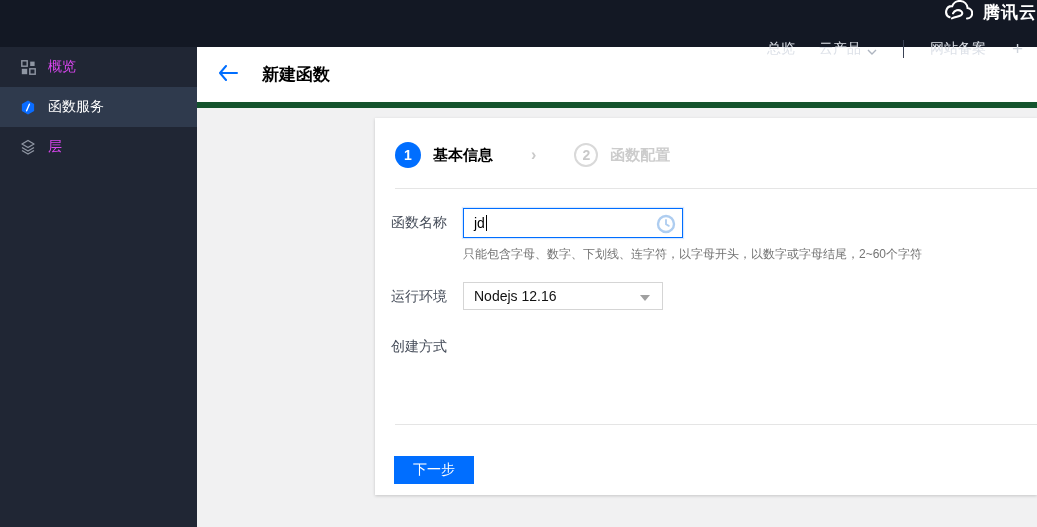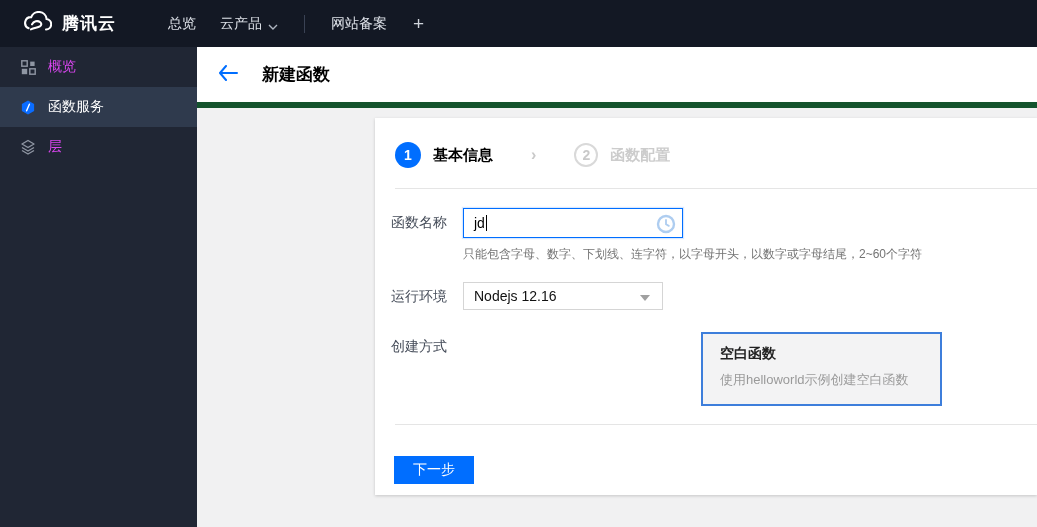--- a/index.html
+++ b/index.html
@@ -5,21 +5,21 @@
   * { margin:0; padding:0; box-sizing:border-box; }
   html,body { width:1037px; height:527px; overflow:hidden; }
   body {
     font-family:"Liberation Sans","DejaVu Sans",sans-serif;
     background:#f1f1f2; position:relative; font-size:14px; color:#333;
   }
 
   
   .topnav {
     position:absolute; left:0; top:0; width:1037px; height:47px;
-    background:#131824; display:flex; align-items:center; z-index:30;
+    background:#131824; display:flex; align-items:flex-end; z-index:30;flex-direction:column;
   }
   .brand { display:flex; align-items:center; gap:10px; padding:0 0 0 22px; cursor:pointer; }
   .brand-name { color:#fff; font-size:17px; font-weight:bold; letter-spacing:1px; }
   .topnav-items { display:flex; align-items:center; margin-left:40px; }
   .topnav-item {
     color:#dde1e8; font-size:14px; padding:0 12px; height:47px;
     display:flex; align-items:center; gap:6px; cursor:pointer;
   }
   .topnav-sep { width:1px; height:18px; background:#3a4254; margin:0 14px; }
   .topnav-plus { color:#cfd4dc; font-size:19px; padding:0 14px; cursor:pointer; }
@@ -232,22 +232,18 @@
     </div>
     <div class="help-text">只能包含字母、数字、下划线、连字符，以字母开头，以数字或字母结尾，2~60个字符</div>
 
     <div class="form-label lbl-runtime">运行环境</div>
     <div class="select-box">
       <span>Nodejs 12.16</span>
       <span class="select-caret"></span>
     </div>
 
     <div class="form-label lbl-method">创建方式</div>
-    <div class="card card-blank">
-      <div class="card-title">空白函数</div>
-      <div class="card-desc">使用helloworld示例创建空白函数</div>
-    </div>
 
     <div class="divider d2"></div>
 
     <button class="next-btn">下一步</button>
   </div>
 </div>
 
 </body></html>

